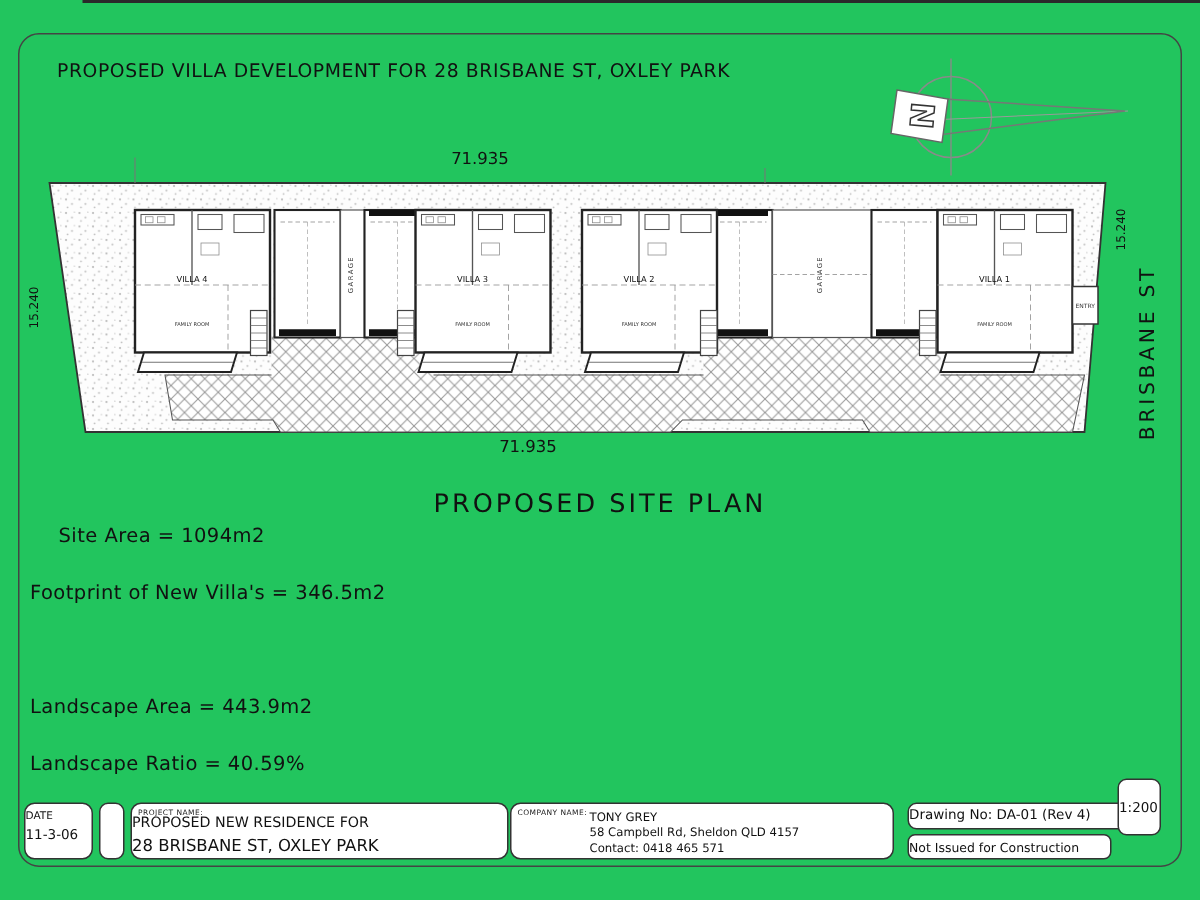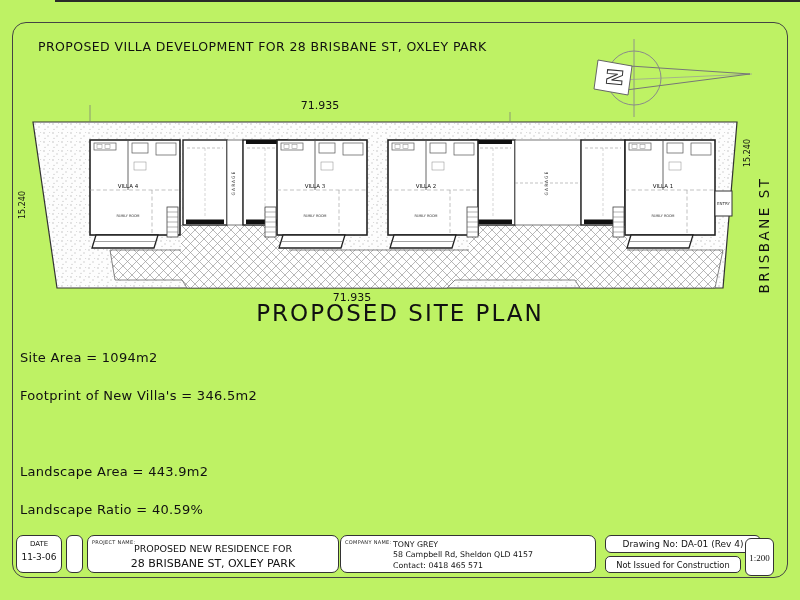--- a/index.html
+++ b/index.html
@@ -1,26 +1,26 @@
 <!DOCTYPE html>
 <html><head>
 <meta charset="utf-8">
 <style>
   html,body{margin:0;padding:0;background:#fff;}
-  .page{position:relative;width:800px;height:600px;background:#bef264;overflow:hidden;
+  .page{position:relative;width:800px;height:600px;background:#22c55e;overflow:hidden;
         font-family:"DejaVu Sans","Liberation Sans",sans-serif;color:#111;}
   .abs{position:absolute;}
   .scan-line{left:55px;top:0;width:745px;height:2px;background:#2a2a2a;}
   .sheet-border{left:12px;top:22px;width:774px;height:554px;border:1.4px solid #444;border-radius:14px;}
   .sheet-title{left:38px;top:39px;font-size:12.5px;letter-spacing:.4px;font-weight:500;white-space:nowrap;}
-  .plan-heading{left:0;right:0;top:300px;text-align:center;font-size:23px;letter-spacing:2px;font-weight:500;}
+  .plan-heading{left:0;right:0;top:326px;text-align:center;font-size:17px;letter-spacing:2px;font-weight:500;}
   .stat{left:20px;font-size:13px;letter-spacing:.3px;white-space:nowrap;}
   .tb-box{border:1.2px solid #333;border-radius:7px;background:#fff;box-sizing:border-box;}
   .tb-label{position:absolute;left:4px;top:3px;font-size:5px;letter-spacing:.3px;color:#222;}
-  .tb-center{position:absolute;left:0;right:0;text-align:center;}
+  .tb-center{position:absolute;left:0;right:0;text-align:left;}
   svg text{font-family:"DejaVu Sans","Liberation Sans",sans-serif;}
 </style>
 </head>
 <body>
 
 <div class="page">
 
   <div class="abs scan-line"></div>
   <div class="abs sheet-border"></div>
 
@@ -132,21 +132,21 @@
 
     <text x="305" y="14" font-size="11" text-anchor="middle" fill="#111">71.935</text>
     <text x="337" y="206" font-size="11" text-anchor="middle" fill="#111">71.935</text>
     <text x="10" y="110" transform="rotate(-90 10 110)" font-size="8" text-anchor="middle" fill="#111">15.240</text>
     <text x="735" y="58" transform="rotate(-90 735 58)" font-size="8" text-anchor="middle" fill="#111">15.240</text>
     <text x="754" y="140" transform="rotate(-90 754 140)" font-size="13.5" letter-spacing="2.5" text-anchor="middle" fill="#111">BRISBANE ST</text>
   </svg>
 
   <div class="abs plan-heading">PROPOSED SITE PLAN</div>
 
-  <div class="abs stat" style="top:350px;">Site Area = 1094m2</div>
+  <div class="abs stat" style="top:350px;margin-left:19px;">Site Area = 1094m2</div>
   <div class="abs stat" style="top:388px;">Footprint of New Villa's = 346.5m2</div>
   <div class="abs stat" style="top:464px;">Landscape Area = 443.9m2</div>
   <div class="abs stat" style="top:502px;">Landscape Ratio = 40.59%</div>
 
   <div class="abs tb-box" style="left:16px;top:535px;width:46px;height:38px;">
     <div class="tb-center" style="top:4px;font-size:7px;">DATE</div>
     <div class="tb-center" style="top:16px;font-size:9px;">11-3-06</div>
   </div>
   <div class="abs tb-box" style="left:66px;top:535px;width:17px;height:38px;border-radius:6px;"></div>
   <div class="abs tb-box" style="left:87px;top:535px;width:252px;height:38px;">
@@ -161,17 +161,17 @@
       <div>58 Campbell Rd, Sheldon QLD 4157</div>
       <div>Contact: 0418 465 571</div>
     </div>
   </div>
   <div class="abs tb-box" style="left:605px;top:535px;width:156px;height:18px;border-radius:6px;">
     <div class="tb-center" style="top:3px;font-size:9px;">Drawing No: DA-01 (Rev 4)</div>
   </div>
   <div class="abs tb-box" style="left:605px;top:556px;width:136px;height:17px;border-radius:5px;">
     <div class="tb-center" style="top:3px;font-size:8.3px;">Not Issued for Construction</div>
   </div>
-  <div class="abs tb-box" style="left:745px;top:538px;width:29px;height:38px;border-radius:6px;font-family:Liberation Serif, serif;">
+  <div class="abs tb-box" style="left:745px;top:519px;width:29px;height:38px;border-radius:6px;">
     <div class="tb-center" style="top:14px;font-size:9px;">1:200</div>
   </div>
 
 </div>
 
 </body></html>

